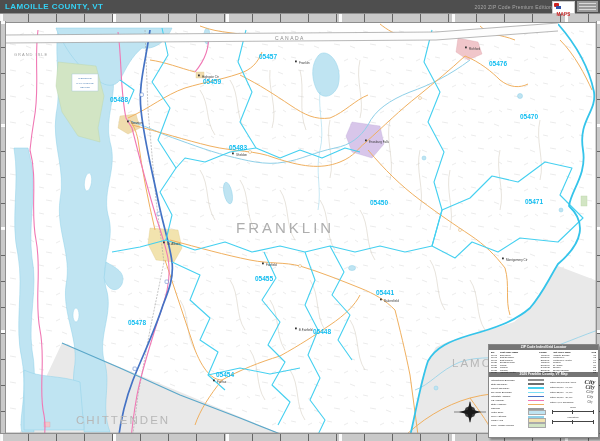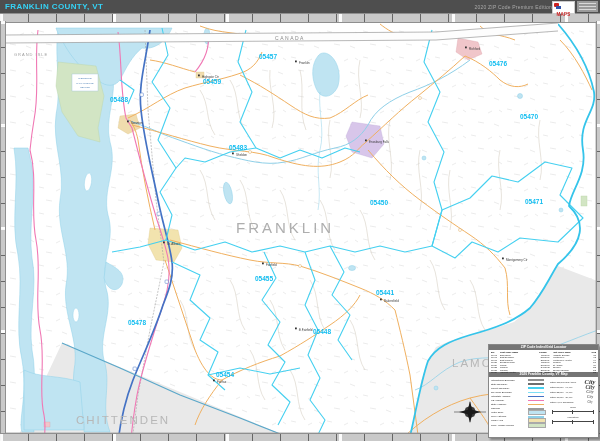--- a/index.html
+++ b/index.html
@@ -297,21 +297,21 @@
 
     <g fill="#1a1a1a" stroke="#1a1a1a">
       <line x1="454" y1="412" x2="486" y2="412" stroke-width="0.5"></line>
       <line x1="470" y1="402" x2="470" y2="422" stroke-width="0.5"></line>
       <path d="M470,401 L472.2,409.8 481,412 472.2,414.2 470,423 467.8,414.2 459,412 467.8,409.8 Z" stroke="none"></path>
       <path d="M470,406 L474.2,407.8 476,412 474.2,416.2 470,418 465.8,416.2 464,412 465.8,407.8 Z" stroke="none" opacity="0.85" transform="rotate(45 470 412)"></path>
     </g>
   </svg>
 
   <div class="topbar">
-    <span class="title">FRANKLIN COUNTY, VT</span>
+    <span class="title">LAMOILLE COUNTY, VT</span>
     <span class="edition">2020 ZIP Code Premium Edition</span>
   </div>
   <div class="logo">
     <span class="logo-flag"></span>
     <span class="logo-flag2"></span>
     <span class="logo-maps">MAPS</span>
   </div>
   <div class="logo2">
       <i></i>
       <i></i>

